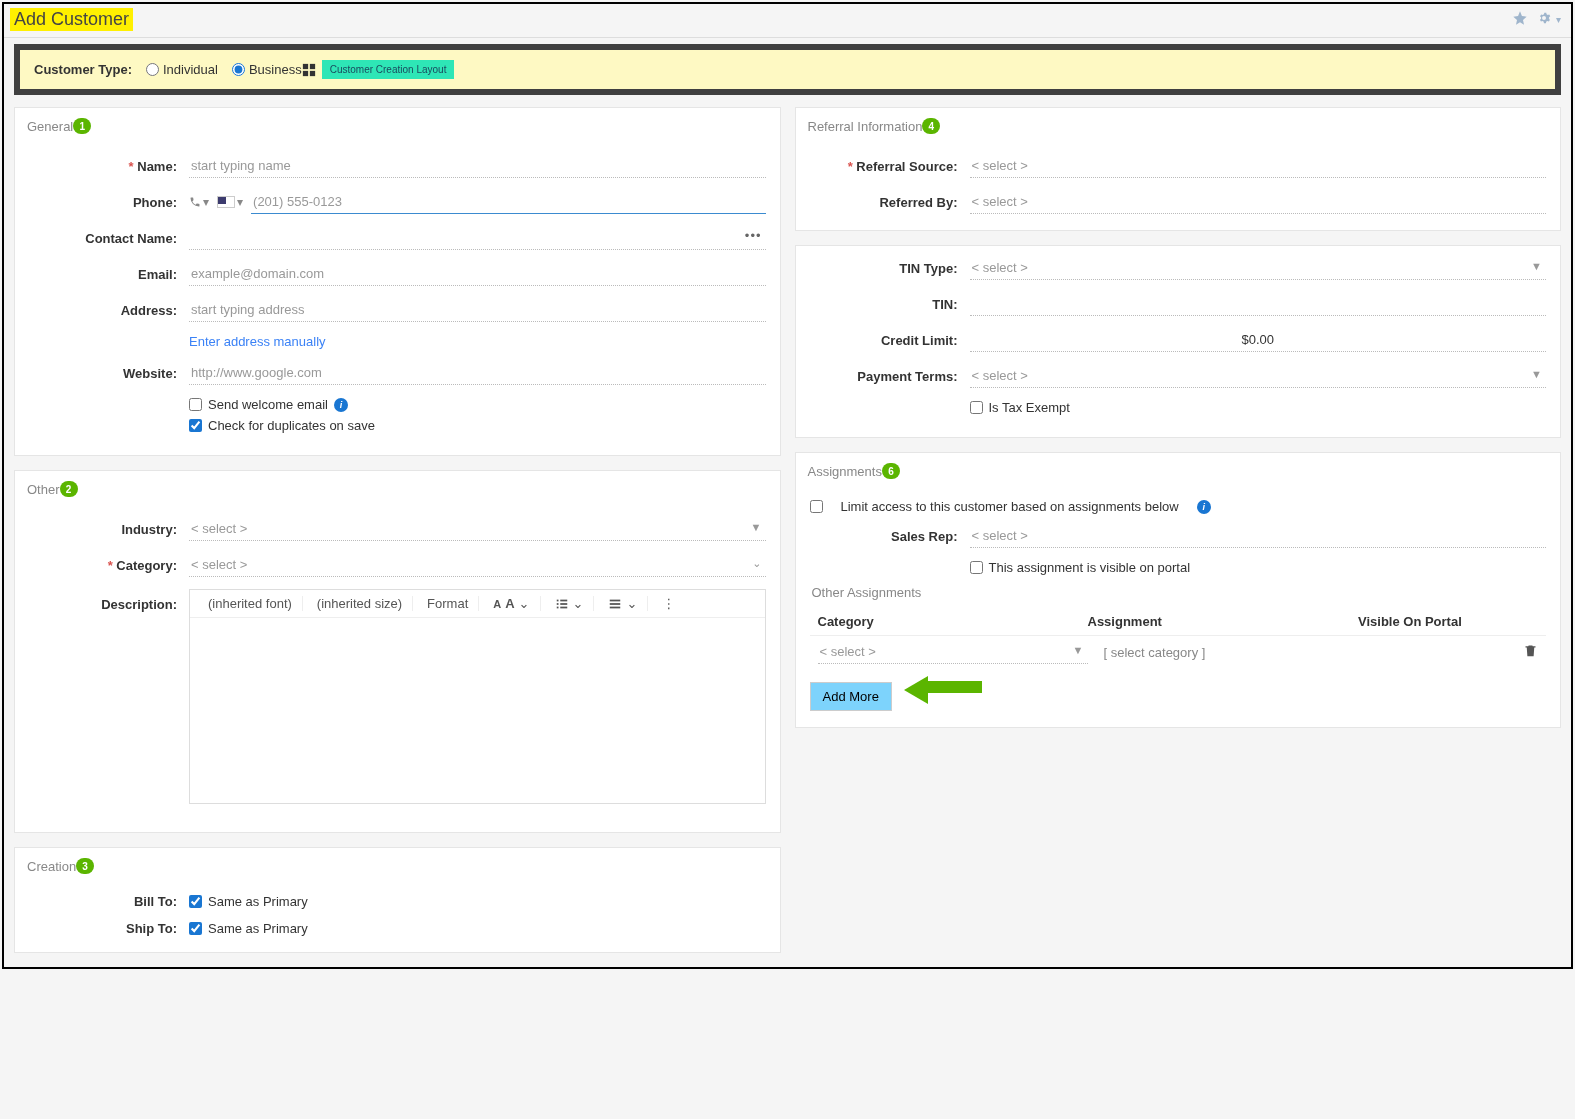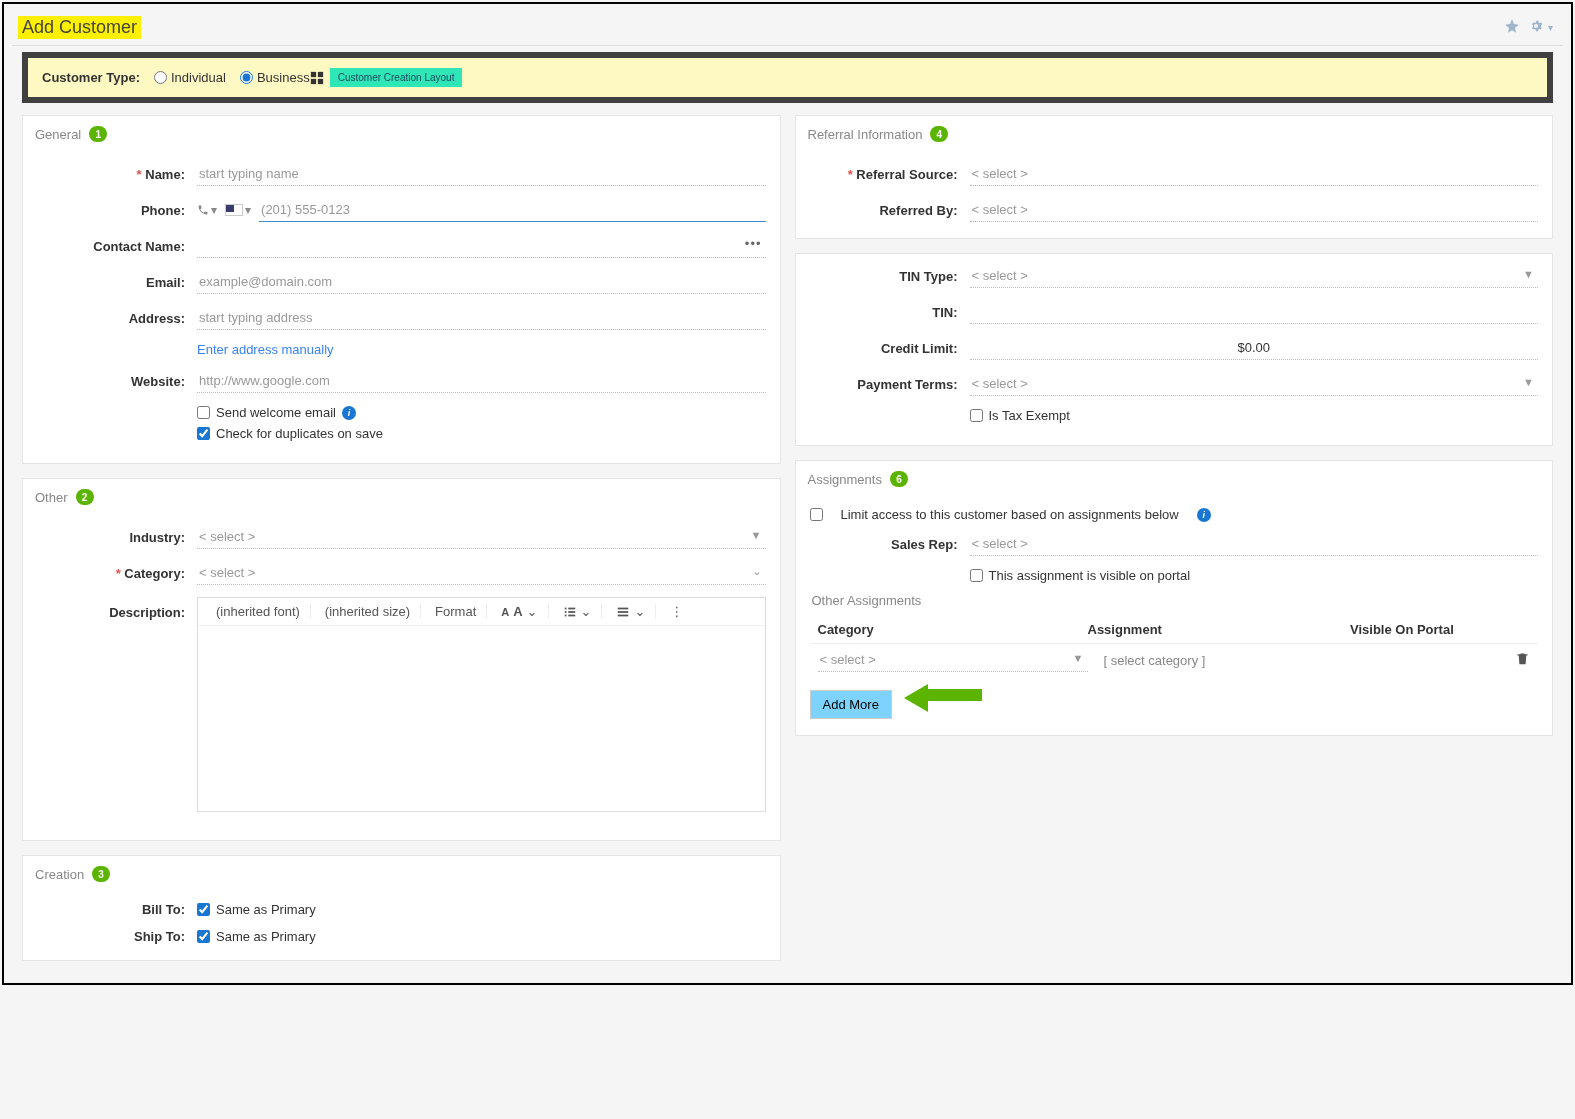--- a/index.html
+++ b/index.html
@@ -3,21 +3,21 @@
 <meta charset="utf-8">
 <style>
   * { box-sizing: border-box; margin: 0; padding: 0; }
   body {
     font-family: "Segoe UI", Arial, sans-serif;
     font-size: 13px;
     color: #333;
     background: #f5f5f5;
     padding: 2px;
   }
-  .outer { border: 2px solid #000; background: #f5f5f5; padding: 8px; }
+  .outer { border: 2px solid #000; background: #f5f5f5; padding: 0; }
   .header-bar {
     display: flex;
     align-items: center;
     justify-content: space-between;
     padding: 4px 10px 6px 6px;
     border-bottom: 1px solid #ddd;
   }
   .page-title {
     background: #FFF000;
     font-size: 18px;
@@ -51,21 +51,21 @@
   }
   .columns { display:flex; gap:14px; padding: 0 10px 14px 10px; align-items:flex-start;}
   .col { flex:1; display:flex; flex-direction:column; gap:14px; }
   .panel { background:#fff; border:1px solid #e5e5e5; }
   .panel-head {
     padding: 10px 12px;
     color:#888;
     font-size:13px;
     display:flex;
     align-items:center;
-    gap:8px;
+    gap:0;
   }
   .step-badge {
     background:#5BB500;
     color:#fff;
     border-radius:10px;
     width:18px; height:16px;
     display:inline-flex;
     align-items:center; justify-content:center;
     font-size:10px;
     font-weight:bold;

